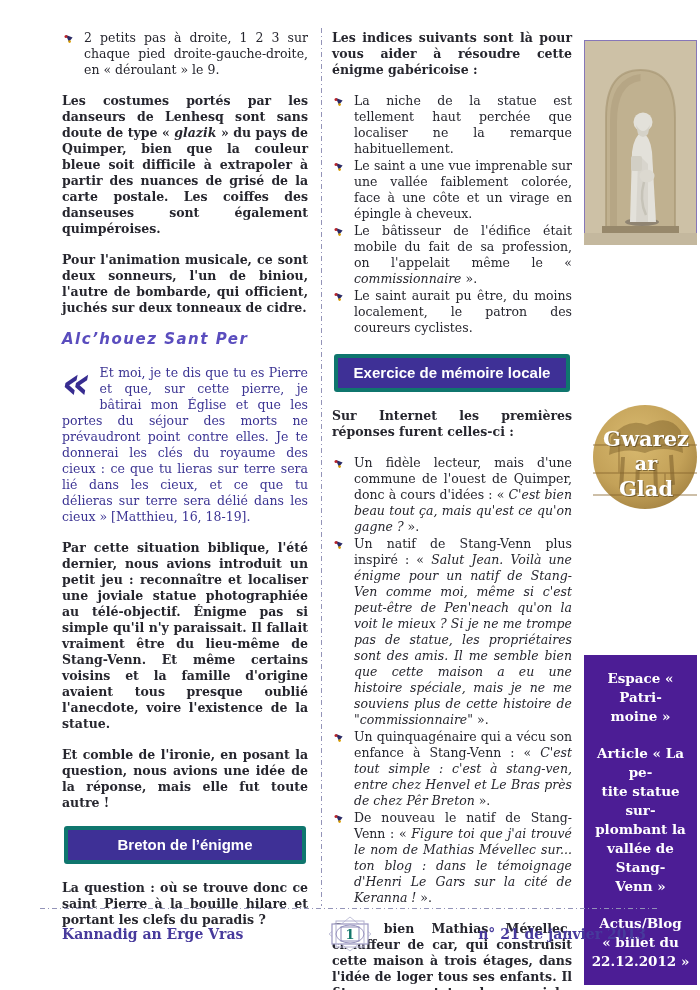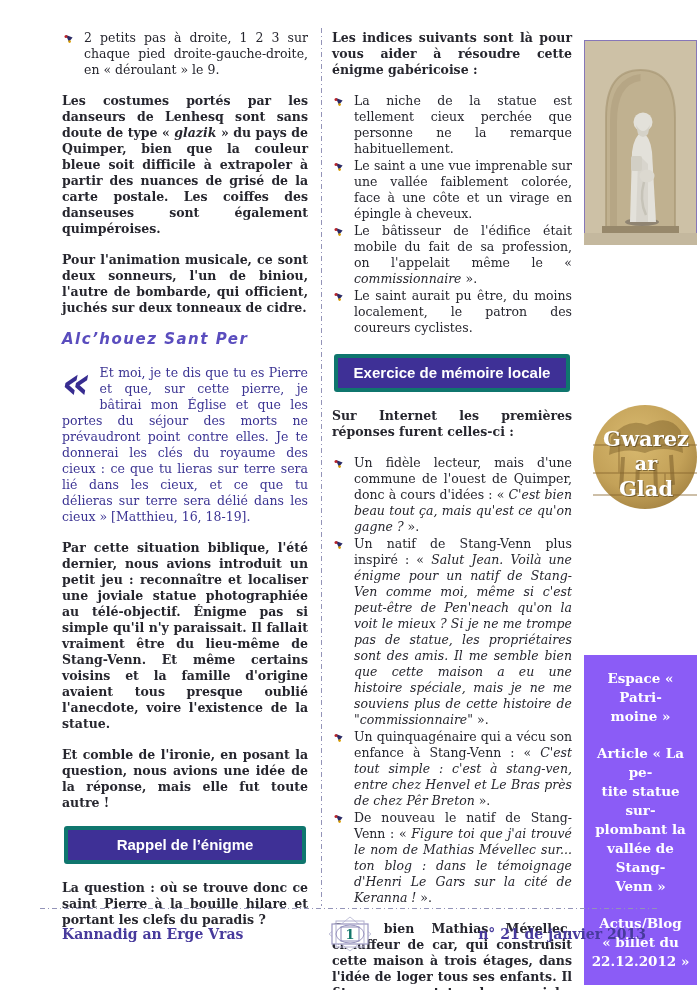--- a/index.html
+++ b/index.html
@@ -47,21 +47,21 @@
   .quote-mark{
     float:left;font-family:"DejaVu Sans", sans-serif;font-weight:bold;font-style:italic;
     font-size:44px;line-height:32px;color:#372c90;margin:2px 9px 0 0;
   }
 
   
   .photo{position:absolute;left:584px;top:40px;width:113px;height:205px;}
   .badge{position:absolute;left:593px;top:405px;width:104px;height:104px;}
   .infobox{
     position:absolute;left:584px;top:655px;width:113px;box-sizing:border-box;
-    background:#8b5cf6;color:#ffffff;text-align:center;
+    background:#4c1d95;color:#ffffff;text-align:center;
     font-size:13.5px;line-height:19px;padding:14px 2px;
   }
   .infobox p{margin:0 0 18px 0;}
   .infobox p:last-child{margin-bottom:0;}
 
   
   .footer-left{position:absolute;left:62px;top:926px;font-weight:bold;color:#473a9c;font-size:14px;}
   .footer-right{position:absolute;right:54px;top:926px;font-weight:bold;color:#473a9c;font-size:14px;}
   .page-ornament{position:absolute;left:327px;top:915px;width:46px;height:38px;}
 </style>
@@ -88,37 +88,37 @@
 
   <div class="quote">
     <span class="quote-mark">«</span>
     <span><span>Et moi, je te dis que tu es Pierre et que, sur cette pierre, je bâtirai mon Église et que les portes du séjour des morts ne prévaudront point contre elles. Je te donnerai les clés du royaume des cieux : ce que tu lieras sur terre sera lié dans les cieux, et ce que tu délieras sur terre sera délié dans les cieux » [Matthieu, 16, 18-19].</span></span>
   </div>
   <div style="clear:both;height:15px;"></div>
 
   <p><span>Par cette situation biblique, l'été dernier, nous avions introduit un petit jeu : reconnaître et localiser une joviale statue photographiée au télé-objectif. Énigme pas si simple qu'il n'y paraissait. Il fallait vraiment être du lieu-même de Stang-Venn. Et même certains voisins et la famille d'origine avaient tous presque oublié l'anecdote, voire l'existence de la statue.</span></p>
   <p><span>Et comble de l'ironie, en posant la question, nous avions une idée de la réponse, mais elle fut toute autre !</span></p>
 
-  <div class="banner">Rappel de l’énigme</div>
+  <div class="banner">Breton de l’énigme</div>
 
   <p><span>La question : où se trouve donc ce saint Pierre à la bouille hilare et portant les clefs du paradis ?</span></p>
 </div>
 
 <div class="col col2">
 
   <p><span>Les indices suivants sont là pour vous aider à résoudre cette énigme gabéricoise :</span></p>
 
   <ul class="bullets">
     <li>
       <svg class="dart" viewBox="0 0 10 10">
           <path d="M2 2 L8.6 4.6 L5 9 L3.4 5.4 Z" fill="#2b2b66"></path>
           <circle cx="2" cy="3.4" r="1.5" fill="#b8232a"></circle>
           <circle cx="5.6" cy="8.6" r="1.3" fill="#d99d00"></circle>
         </svg>
-      <span><span>La niche de la statue est tellement cieux perchée que personne ne la remarque habituellement.</span></span>
+      <span><span>La niche de la statue est tellement haut perchée que localiser ne la remarque habituellement.</span></span>
     </li>
     <li>
       <svg class="dart" viewBox="0 0 10 10">
           <path d="M2 2 L8.6 4.6 L5 9 L3.4 5.4 Z" fill="#2b2b66"></path>
           <circle cx="2" cy="3.4" r="1.5" fill="#b8232a"></circle>
           <circle cx="5.6" cy="8.6" r="1.3" fill="#d99d00"></circle>
         </svg>
       <span><span>Le saint a une vue imprenable sur une vallée faiblement colorée, face à une côte et un virage en épingle à cheveux.</span></span>
     </li>
     <li>

